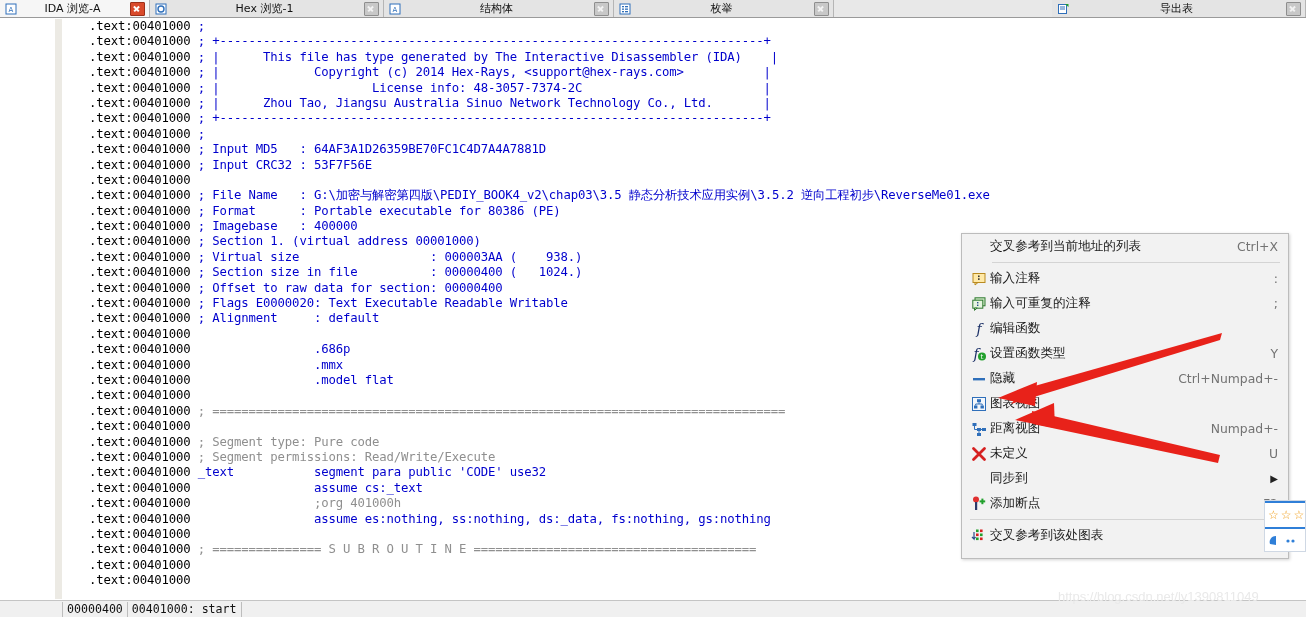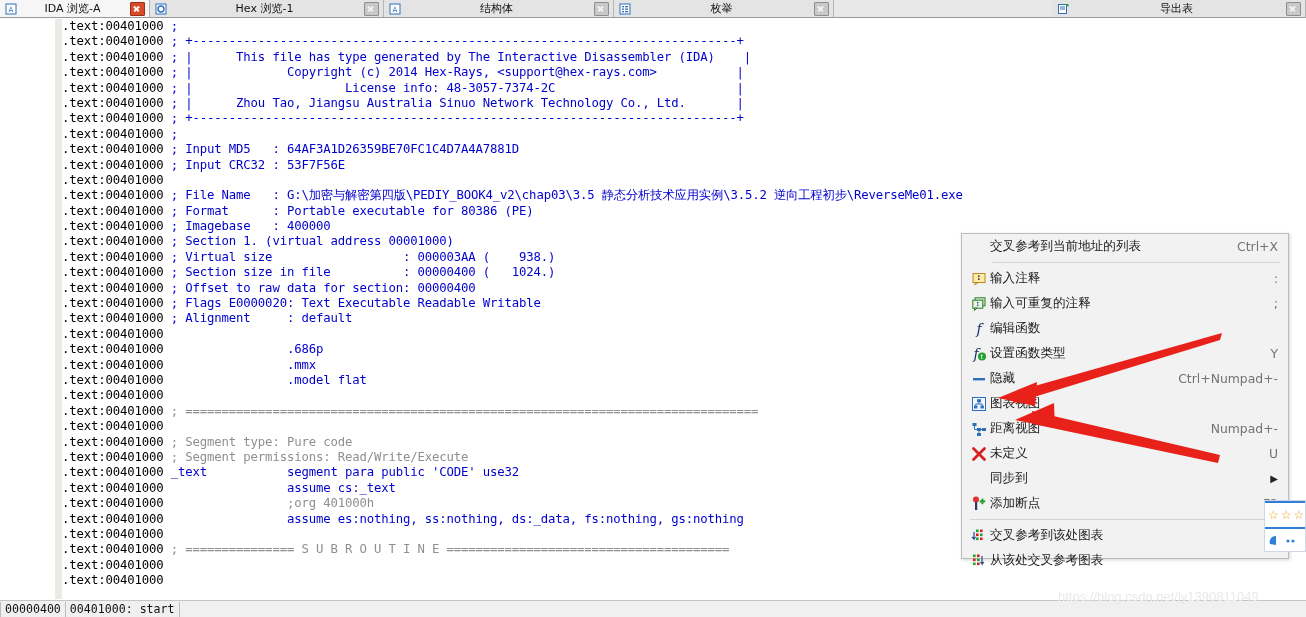--- a/index.html
+++ b/index.html
@@ -64,20 +64,21 @@
     background:#eceae4;border-right:1px solid #b9b9b9;
   }
   #leftblank{
     position:absolute;left:0;top:19px;width:55px;height:598px;background:#fff;
   }
   .dline{
     height:15.4px;line-height:15.4px;white-space:pre;
     font-family:"DejaVu Sans Mono", monospace;
     font-size:12.3px;
     letter-spacing:-0.15px;
+    padding-left:27px;
   }
   .addr{color:#000000;}
   .blue{color:#0000cd;}
   .grey{color:#8f8f8f;}
 
   
   #ctxmenu{
     position:absolute;left:961px;top:233px;width:328px;height:326px;
     background:#f2f2f2;
     border:1px solid #bcbcbc;
@@ -124,21 +125,21 @@
     display:flex;align-items:center;
   }
   .sb-cell{
     font-family:"DejaVu Sans Mono", monospace;
     font-size:11.6px;color:#111;
     padding:0 4px;height:15px;line-height:15px;
     border-right:1px solid #bdbdbd;
     box-sizing:border-box;white-space:pre;
     background:#f0f0f0;
   }
-  #sb-left{border-left:1px solid #bdbdbd;}
+  #sb-left{margin-left:62px;border-left:1px solid #bdbdbd;}
 
   
   #watermark{
     position:absolute;left:1058px;top:589px;
     font-family:"Liberation Sans", sans-serif;
     font-size:13px;color:#e9e9e9;
     white-space:nowrap;z-index:5;
   }
 </style>
 </head>
@@ -377,34 +378,20 @@
           <rect x="5" y="1.5" width="2.6" height="2.6" fill="#21a02c"></rect>
           <rect x="9" y="1.5" width="2.6" height="2.6" fill="#d62020"></rect>
           <rect x="5" y="5.5" width="2.6" height="2.6" fill="#d62020"></rect>
           <rect x="9" y="5.5" width="2.6" height="2.6" fill="#21a02c"></rect>
           <rect x="5" y="9.5" width="2.6" height="2.6" fill="#21a02c"></rect>
           <rect x="9" y="9.5" width="2.6" height="2.6" fill="#d62020"></rect>
           <path d="M3 4 L3 11 L1 9 M3 11 L4.6 9" stroke="#2b4b8a" fill="none" stroke-width="1.2"></path>
         </svg>
       </span>
       <span class="mlabel">交叉参考到该处图表</span>
-    </div>
-    <div class="mitem">
-      <span class="micon">
-        <svg width="16" height="16" viewBox="0 0 16 16">
-          <rect x="2" y="1.5" width="2.6" height="2.6" fill="#21a02c"></rect>
-          <rect x="6" y="1.5" width="2.6" height="2.6" fill="#d62020"></rect>
-          <rect x="2" y="5.5" width="2.6" height="2.6" fill="#d62020"></rect>
-          <rect x="6" y="5.5" width="2.6" height="2.6" fill="#21a02c"></rect>
-          <rect x="2" y="9.5" width="2.6" height="2.6" fill="#21a02c"></rect>
-          <rect x="6" y="9.5" width="2.6" height="2.6" fill="#d62020"></rect>
-          <path d="M11 3 L11 11 L9.4 9 M11 11 L12.8 9" stroke="#2b4b8a" fill="none" stroke-width="1.2"></path>
-        </svg>
-      </span>
-      <span class="mlabel">从该处交叉参考图表</span>
     </div>
   </div>
 
 <svg id="arrows" viewBox="0 0 1306 617">
   <g fill="#e8221a">
     <polygon points="1220,340 1011,404 1024,389 1222,333"></polygon>
     <polygon points="998,398 1037,382 1035,406"></polygon>
   </g>
   <g fill="#e8221a">
     <polygon points="1218,463 1033,424 1032,411 1220,455"></polygon>

